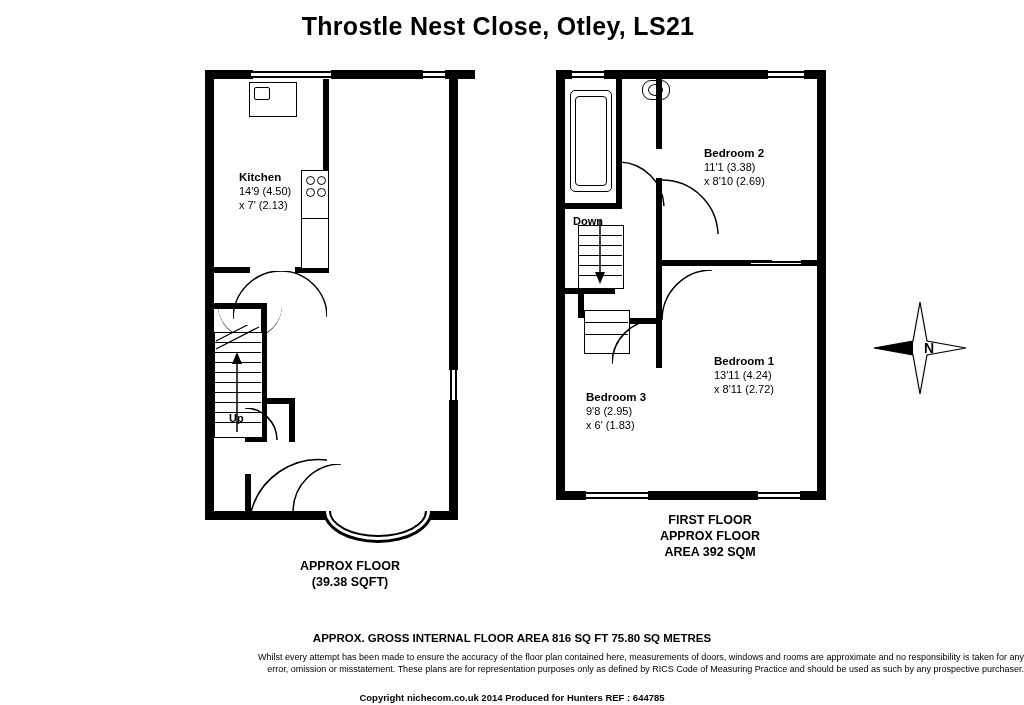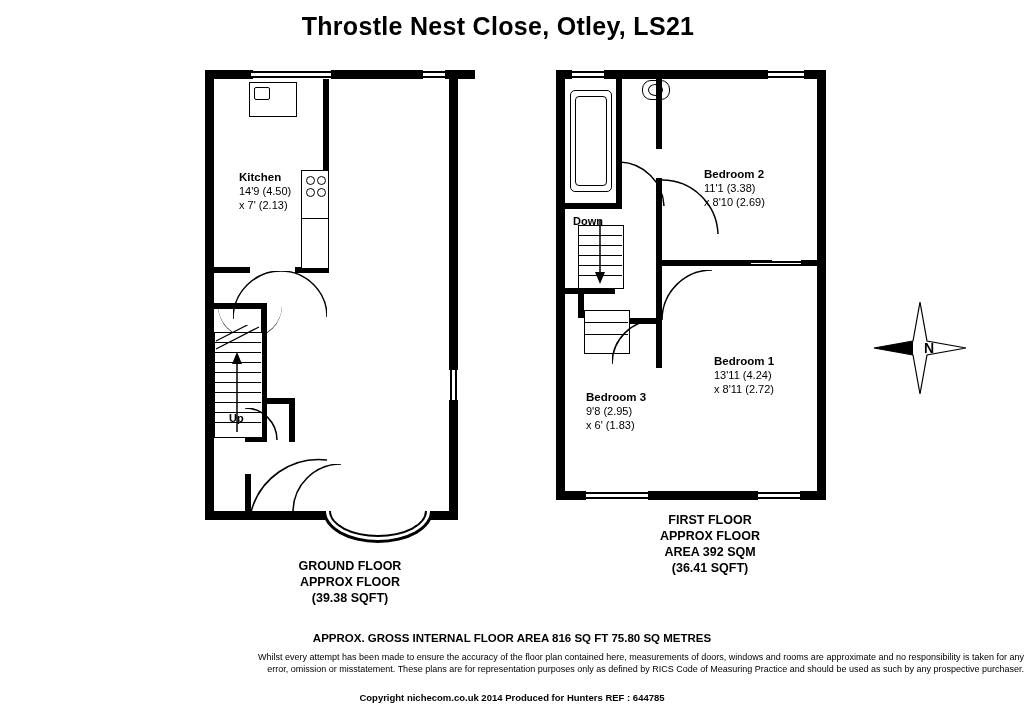--- a/index.html
+++ b/index.html
@@ -214,21 +214,20 @@
 
   <div class="label" style="left:34px; top:100px;">
     <div class="room-name">Kitchen</div>
     <div class="dim">14'9 (4.50)</div>
     <div class="dim">x 7' (2.13)</div>
   </div>
 
 </div>
 
 <div class="floor-cap" style="left:255px; top:558px; width:190px;">
-  <div>GROUND FLOOR</div>
   <div>APPROX FLOOR</div>
   <div>(39.38 SQFT)</div>
 </div>
 
 <div class="plan" style="left:556px; top:70px; width:270px; height:440px;">
 
   <div class="wall" style="left:0px; top:0px; width:16px; height:9px;"></div>
   <div class="win" style="left:16px; top:1px; width:32px; height:7px;"></div>
   <div class="wall" style="left:48px; top:0px; width:164px; height:9px;"></div>
   <div class="win" style="left:212px; top:1px; width:36px; height:7px;"></div>
@@ -292,21 +291,21 @@
 
   <svg style="position:absolute; left:106px; top:200px; width:52px; height:52px;" viewBox="0 0 52 52">
     <path d="M 0 50 A 50 50 0 0 1 50 0" fill="none" stroke="#000" stroke-width="1.5"></path>
   </svg>
 
   <svg style="position:absolute; left:56px; top:250px; width:46px; height:46px;" viewBox="0 0 46 46">
     <path d="M 44 0 A 44 44 0 0 0 0 44" fill="none" stroke="#000" stroke-width="1.5"></path>
   </svg>
   <div class="wall" style="left:96px; top:248px; width:10px; height:6px;"></div>
 
-  <div class="label" style="left:148px; top:76px;margin-top:21px;">
+  <div class="label" style="left:148px; top:76px;">
     <div class="room-name">Bedroom 2</div>
     <div class="dim">11'1 (3.38)</div>
     <div class="dim">x 8'10 (2.69)</div>
   </div>
 
   <div class="label" style="left:158px; top:284px;">
     <div class="room-name">Bedroom 1</div>
     <div class="dim">13'11 (4.24)</div>
     <div class="dim">x 8'11 (2.72)</div>
   </div>
@@ -315,21 +314,20 @@
     <div class="room-name">Bedroom 3</div>
     <div class="dim">9'8 (2.95)</div>
     <div class="dim">x 6' (1.83)</div>
   </div>
 </div>
 
 <div class="floor-cap" style="left:615px; top:512px; width:190px;">
   <div>FIRST FLOOR</div>
   <div>APPROX FLOOR</div>
   <div>AREA 392 SQM</div>
-  <div>(36.41 SQFT)</div>
 </div>
 
 <div class="compass">
   <svg width="96" height="96" viewBox="0 0 96 96">
 
     <polygon points="48,2 55,41 94,48 55,55 48,94 41,55 2,48 41,41" fill="#ffffff" stroke="#000000" stroke-width="1.2"></polygon>
 
     <polygon points="2,48 41,41 41,55" fill="#000000"></polygon>
     <text x="52" y="53" font-family="Liberation Sans, sans-serif" font-size="14" font-weight="bold" fill="#000000">N</text>
   </svg>

